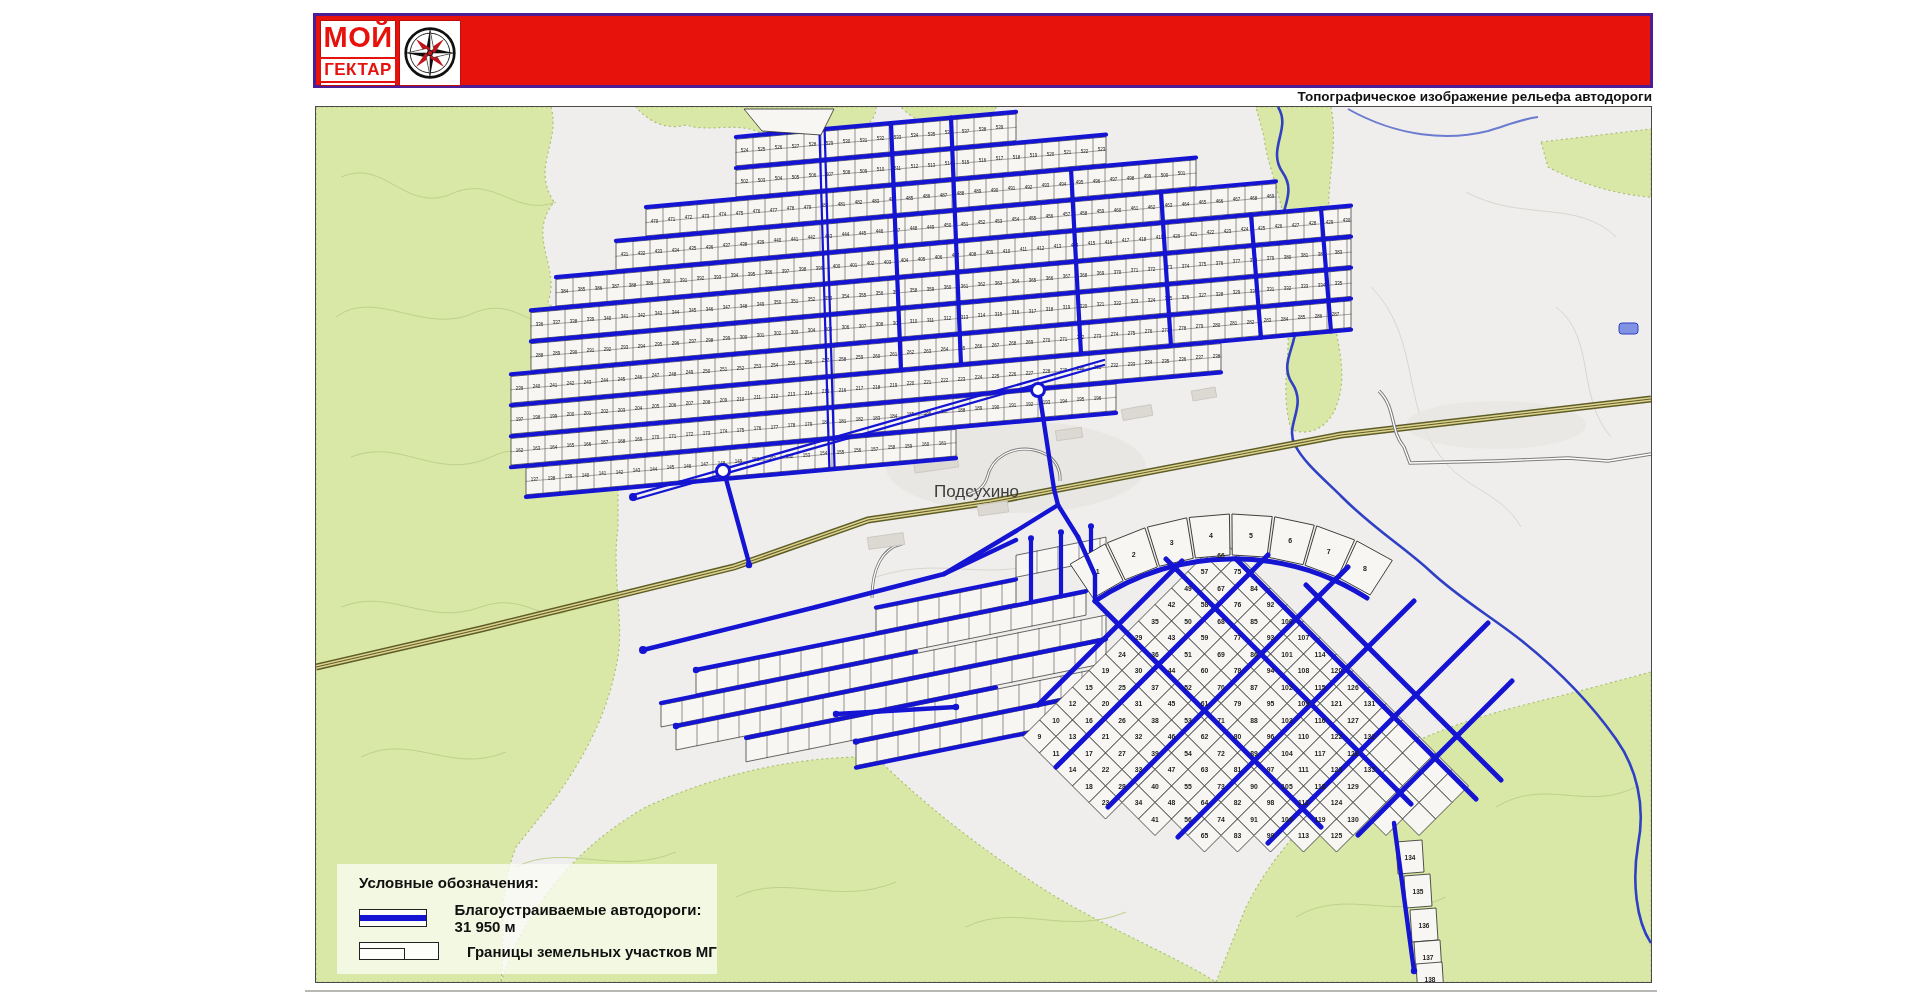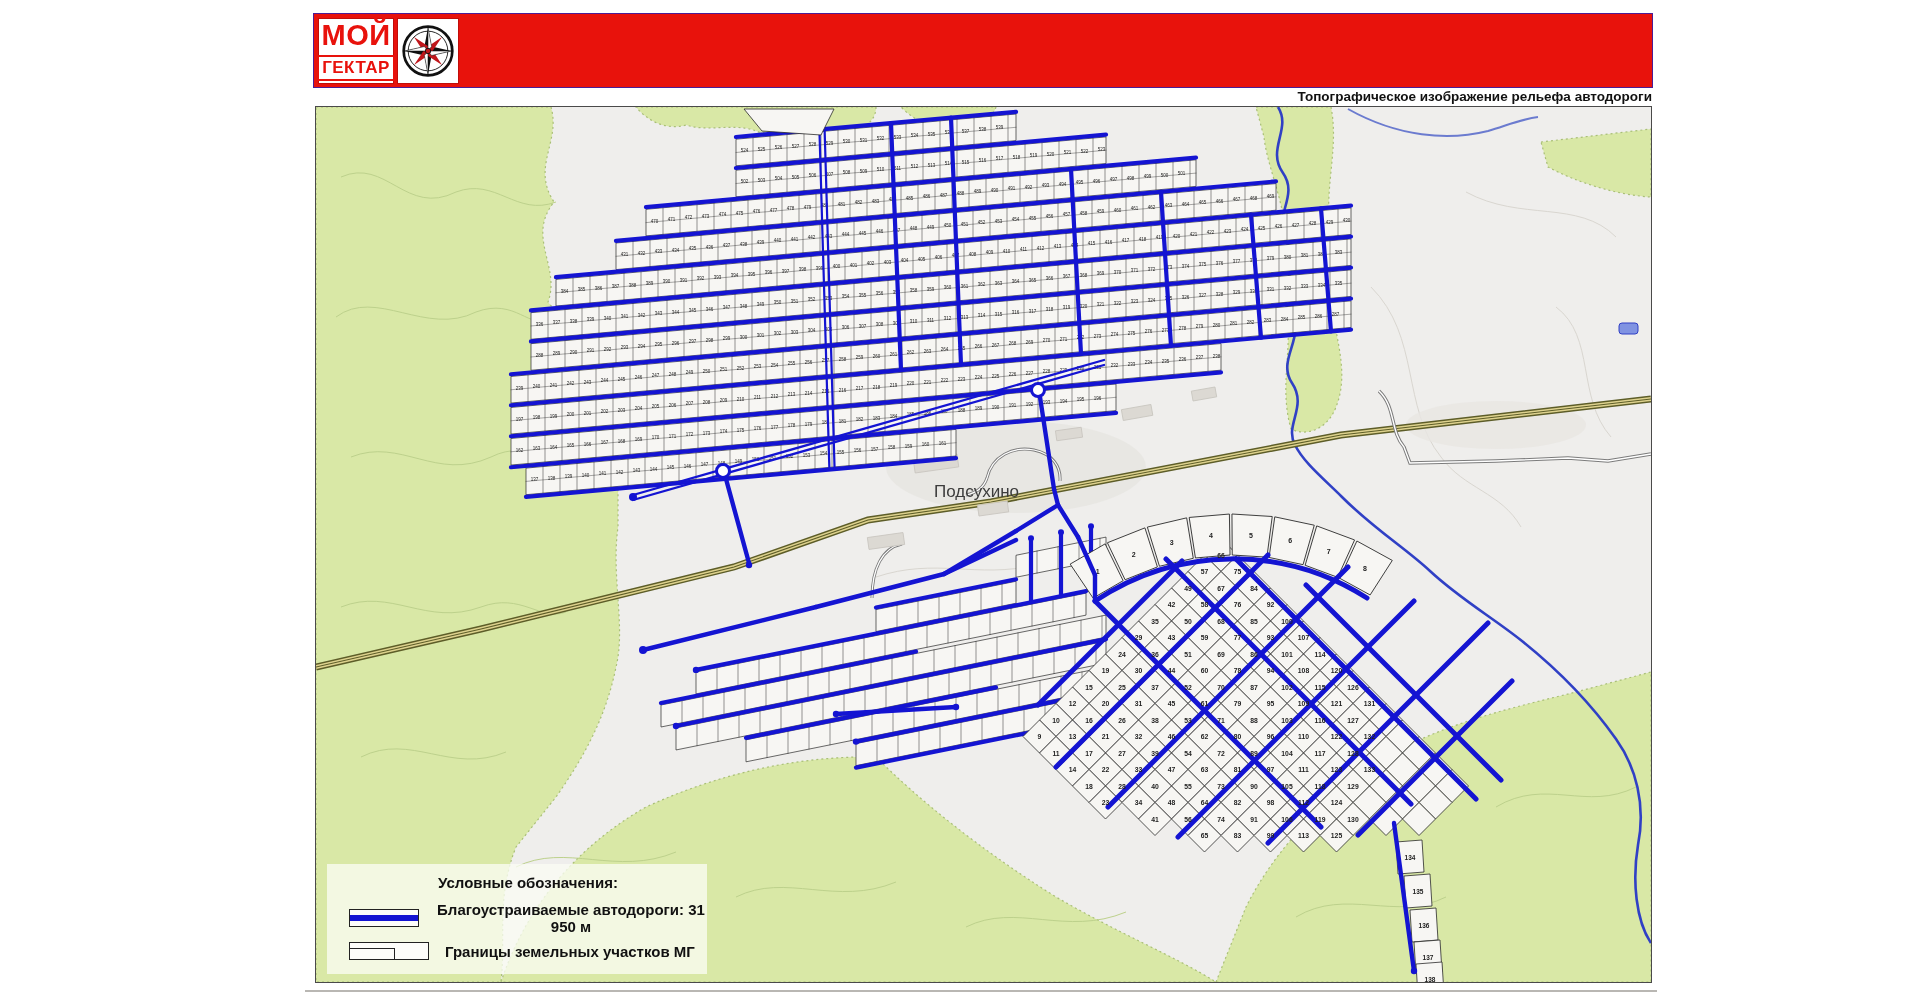--- a/index.html
+++ b/index.html
@@ -1,47 +1,47 @@
 <!DOCTYPE html>
 <html><head>
 <meta charset="utf-8">
 <style>
   html,body{margin:0;padding:0;background:#ffffff;}
   body{width:1920px;height:1000px;position:relative;font-family:"Liberation Sans",sans-serif;overflow:hidden;}
 
   
   .header{position:absolute;left:313px;top:13px;width:1340px;height:75px;box-sizing:border-box;
-          border:1px solid #4c1d95;}
+          border:3px solid #4c1d95;}
   .logo-wrap{position:absolute;left:4px;top:4px;height:66px;display:flex;}
   .logo-text{width:76px;background:#fff;border:1px solid #c00d0a;box-sizing:border-box;
              display:flex;flex-direction:column;align-items:center;justify-content:flex-start;}
   .logo-line1{font-weight:bold;font-size:29px;line-height:32px;color:#e8120c;letter-spacing:0.5px;}
   .logo-line2-box{border:2px solid #e8120c;padding:0 3px;margin-top:4px;}
   .logo-line2{font-weight:bold;font-size:17px;line-height:22px;color:#e8120c;letter-spacing:0.5px;}
   .logo-compass{width:62px;margin-left:3px;background:#fff;border:1px solid #c00d0a;box-sizing:border-box;
                 display:flex;align-items:center;justify-content:center;}
   .titles{position:absolute;left:250px;right:8px;top:0;height:100%;text-align:center;color:#fff;}
   .title-main{font-weight:bold;font-size:23px;line-height:26px;margin-top:6px;}
   .title-sub{font-weight:bold;font-size:19px;line-height:22px;margin-top:4px;}
 
   .map-note{position:absolute;left:313px;top:89px;width:1339px;text-align:right;
             font-weight:bold;font-size:13.5px;color:#111;}
 
   
   .map-frame{position:absolute;left:315px;top:106px;width:1337px;height:877px;box-sizing:border-box;
-             border:1px solid #4a4a4a;background:#efeeec;text-align:center;}
+             border:1px solid #4a4a4a;background:#efeeec;}
   .map-frame svg{display:block;}
   svg text{font-family:"Liberation Sans",sans-serif;}
 
   
-  .legend{position:absolute;left:11px;top:757px;width:380px;height:110px;
+  .legend{position:absolute;left:21px;top:757px;width:380px;height:110px;
           background:rgba(250,252,244,0.78);padding:10px 0 0 22px;box-sizing:border-box;}
   .legend-title{font-weight:bold;font-size:15px;color:#111;margin-bottom:10px;}
   .legend-row{display:flex;align-items:center;margin-bottom:7px;}
-  .legend-label{font-weight:bold;font-size:15px;color:#111;margin-left:16px;}
+  .legend-label{font-weight:bold;font-size:15px;color:#111;margin-left:28px;}
   .sym-road{width:80px;height:18px;border:1px solid #222;background:#fdfdfa;position:relative;box-sizing:border-box;}
   .sym-road .blue-bar{position:absolute;left:0;right:0;top:5px;height:6px;background:#1414d2;}
   .sym-bound{width:80px;height:18px;border:1px solid #222;background:#fdfdfa;position:relative;box-sizing:border-box;}
   .sym-bound .inner{position:absolute;left:-1px;bottom:-1px;width:44px;height:10px;border:1px solid #222;background:#fdfdfa;}
 
   .bottom-rule{position:absolute;left:305px;top:990px;width:1352px;height:2px;background:#b9b7b3;}
 </style>
 </head>
 <body>
 

